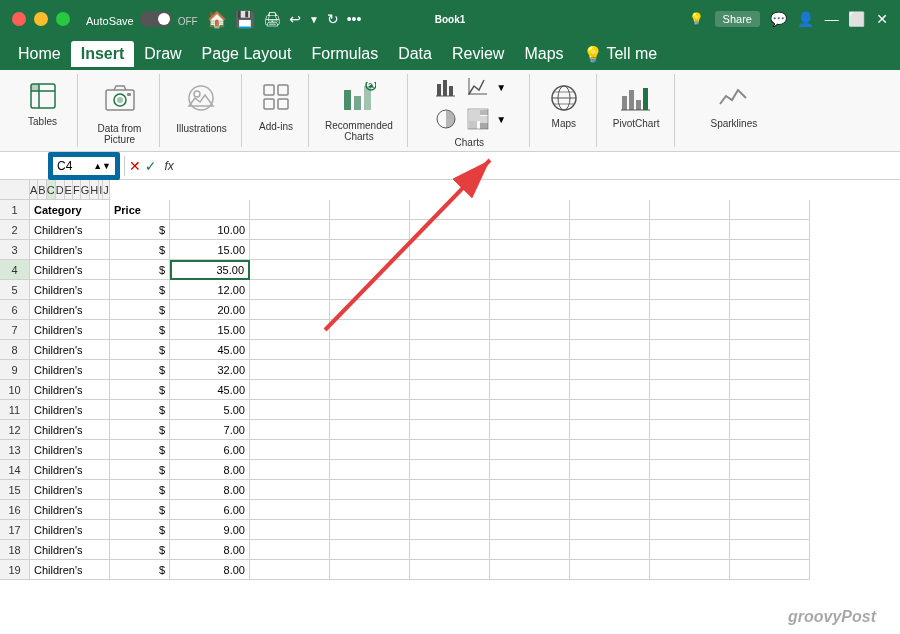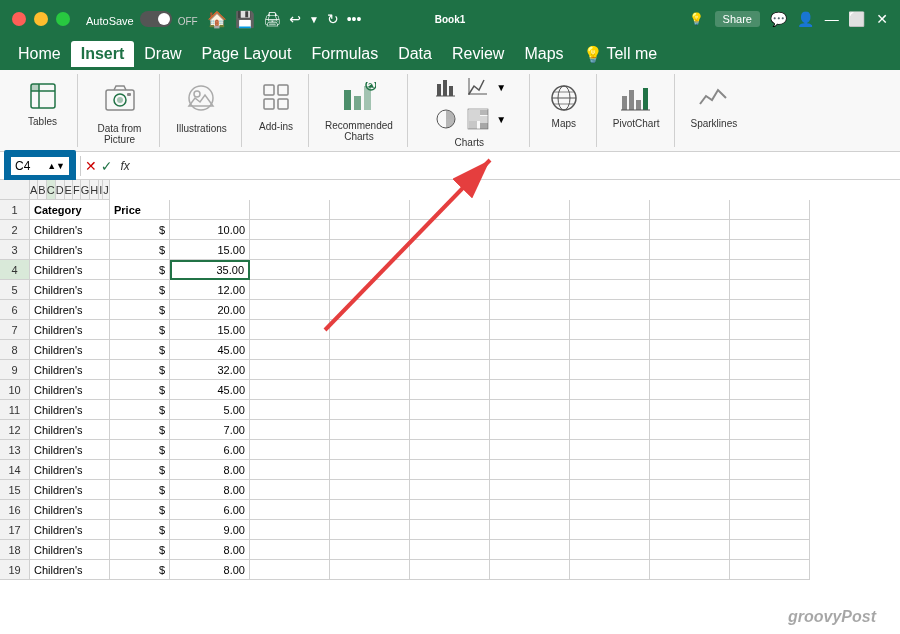--- a/index.html
+++ b/index.html
@@ -64,21 +64,21 @@
     .ribbon-group {
       display: flex;
       flex-direction: column;
       align-items: center;
       justify-content: flex-start;
       border-right: 1px solid #d0d0d0;
       padding: 4px 8px;
       min-width: 60px;
       gap: 2px;
     }
-    .ribbon-group:last-child { border-right: none; }
+    .ribbon-group:last-child { border-right: none; margin-left: 20px; }
     .ribbon-btn {
       display: flex;
       flex-direction: column;
       align-items: center;
       justify-content: center;
       cursor: pointer;
       padding: 3px 5px;
       border-radius: 3px;
       font-size: 10px;
       gap: 2px;
@@ -92,27 +92,28 @@
       display: flex;
       align-items: center;
       height: 28px;
       border-bottom: 1px solid #d0d0d0;
       background: white;
       padding: 0 4px;
       gap: 4px;
     }
     .cell-name-box {
       width: 72px;
-      border: 7px solid #0369a1;
+      border: 5px solid #0369a1;
       border-radius: 2px;
       padding: 2px 4px;
       font-size: 12px;
       display: flex;
       align-items: center;
       justify-content: space-between;
+      margin-left: 44px;
     }
     .formula-divider { width: 1px; height: 20px; background: #ccc; }
     .formula-controls { display: flex; gap: 4px; color: #666; font-size: 13px; }
     .fx-label { font-style: italic; font-size: 12px; color: #333; padding: 0 4px; }
     .formula-input { flex: 1; border: none; outline: none; font-size: 12px; }
 
     
     .spreadsheet-container {
       display: flex;
       flex-direction: column;

